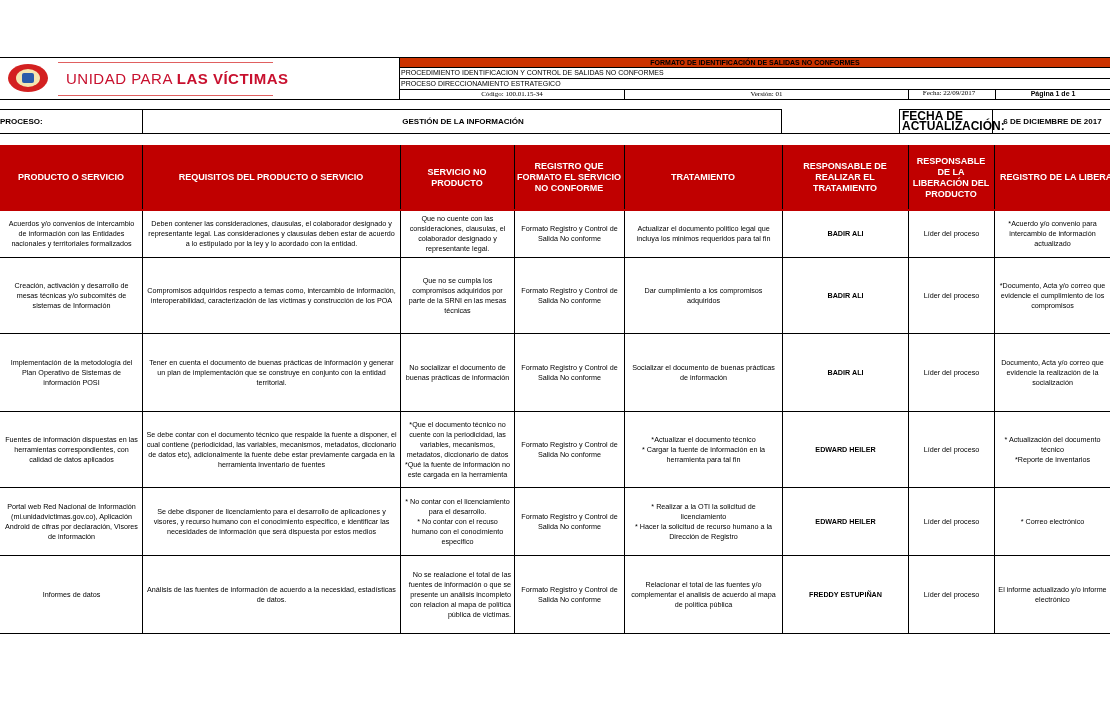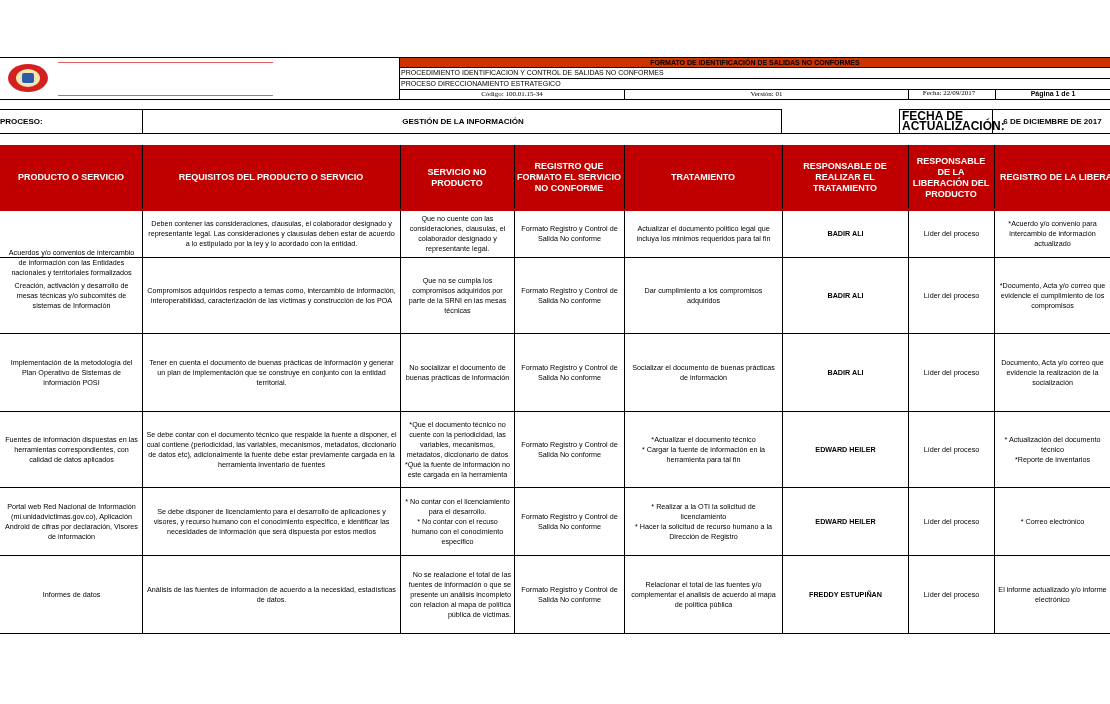--- a/index.html
+++ b/index.html
@@ -36,20 +36,21 @@
   .td.bold { font-weight:bold; }
 </style>
 </head>
 <body>
 
 <div class="abs logo-wrap">
   <div class="crest">
       <div class="crest-inner"></div>
     </div>
   <div class="logo-line-top"></div>
+  <div class="logo-text"><span>UNIDAD PARA </span><b>LAS VÍCTIMAS</b></div>
   <div class="logo-line-bot"></div>
 </div>
 
 <div class="hline" style="left:0;top:57px;width:1110px;"></div>
 <div class="hline" style="left:0;top:99px;width:1110px;"></div>
 <div class="vline" style="left:399px;top:57px;height:42px;"></div>
 
 <div class="abs fmt-title">FORMATO DE IDENTIFICACIÓN DE SALIDAS NO CONFORMES</div>
 <div class="hline" style="left:400px;top:67px;width:710px;"></div>
 <div class="abs fmt-row" style="top:67px;">PROCEDIMIENTO IDENTIFICACION Y CONTROL DE SALIDAS NO CONFORMES</div>
@@ -88,21 +89,21 @@
     <div class="th" style="left: 994px; width: 116px; justify-content: flex-start; white-space: nowrap; padding-left: 6px; overflow: hidden;">REGISTRO DE LA LIBERACIÓN</div>
     <div class="vline" style="left: 142px; top: 145px; height: 488px;"></div>
     <div class="vline" style="left: 400px; top: 145px; height: 488px;"></div>
     <div class="vline" style="left: 514px; top: 145px; height: 488px;"></div>
     <div class="vline" style="left: 624px; top: 145px; height: 488px;"></div>
     <div class="vline" style="left: 782px; top: 145px; height: 488px;"></div>
     <div class="vline" style="left: 908px; top: 145px; height: 488px;"></div>
     <div class="vline" style="left: 994px; top: 145px; height: 488px;"></div>
     <div class="hline" style="left: 0px; top: 209px; width: 1110px; height: 2px; background: rgb(192, 0, 0);"></div>
     <div>
-      <div class="td" style="left: 1px; top: 211px; width: 141px; height: 46px; white-space: pre-line; margin-top: 29px;">Acuerdos y/o convenios de intercambio de información con las Entidades nacionales y territoriales formalizados</div>
+      <div class="td" style="left: 1px; top: 211px; width: 141px; height: 46px; white-space: pre-line;">Acuerdos y/o convenios de intercambio de información con las Entidades nacionales y territoriales formalizados</div>
       <div class="td" style="left: 143px; top: 211px; width: 257px; height: 46px;">Deben contener las consideraciones, clausulas, el colaborador designado y representante legal. Las consideraciones y clausulas deben estar de acuerdo a lo estipulado por la ley y lo acordado con la entidad.</div>
       <div class="td" style="left: 401px; top: 211px; width: 113px; height: 46px;">Que no cuente con las consideraciones, clausulas, el colaborador designado y representante legal.</div>
       <div class="td" style="left: 515px; top: 211px; width: 109px; height: 46px;">Formato Registro y Control de Salida No conforme</div>
       <div class="td" style="left: 625px; top: 211px; width: 157px; height: 46px;">Actualizar el documento politico legal que incluya los minimos requeridos para tal fin</div>
       <div class="td bold" style="left: 783px; top: 211px; width: 125px; height: 46px;">BADIR ALI</div>
       <div class="td" style="left: 909px; top: 211px; width: 85px; height: 46px;">Líder del proceso</div>
       <div class="td" style="left: 995px; top: 211px; width: 115px; height: 46px; white-space: pre-line;">*Acuerdo y/o convenio para intercambio de información actualizado</div>
     </div>
     <div class="hline" style="left: 0px; top: 257px; width: 1110px;"></div>
     <div>

